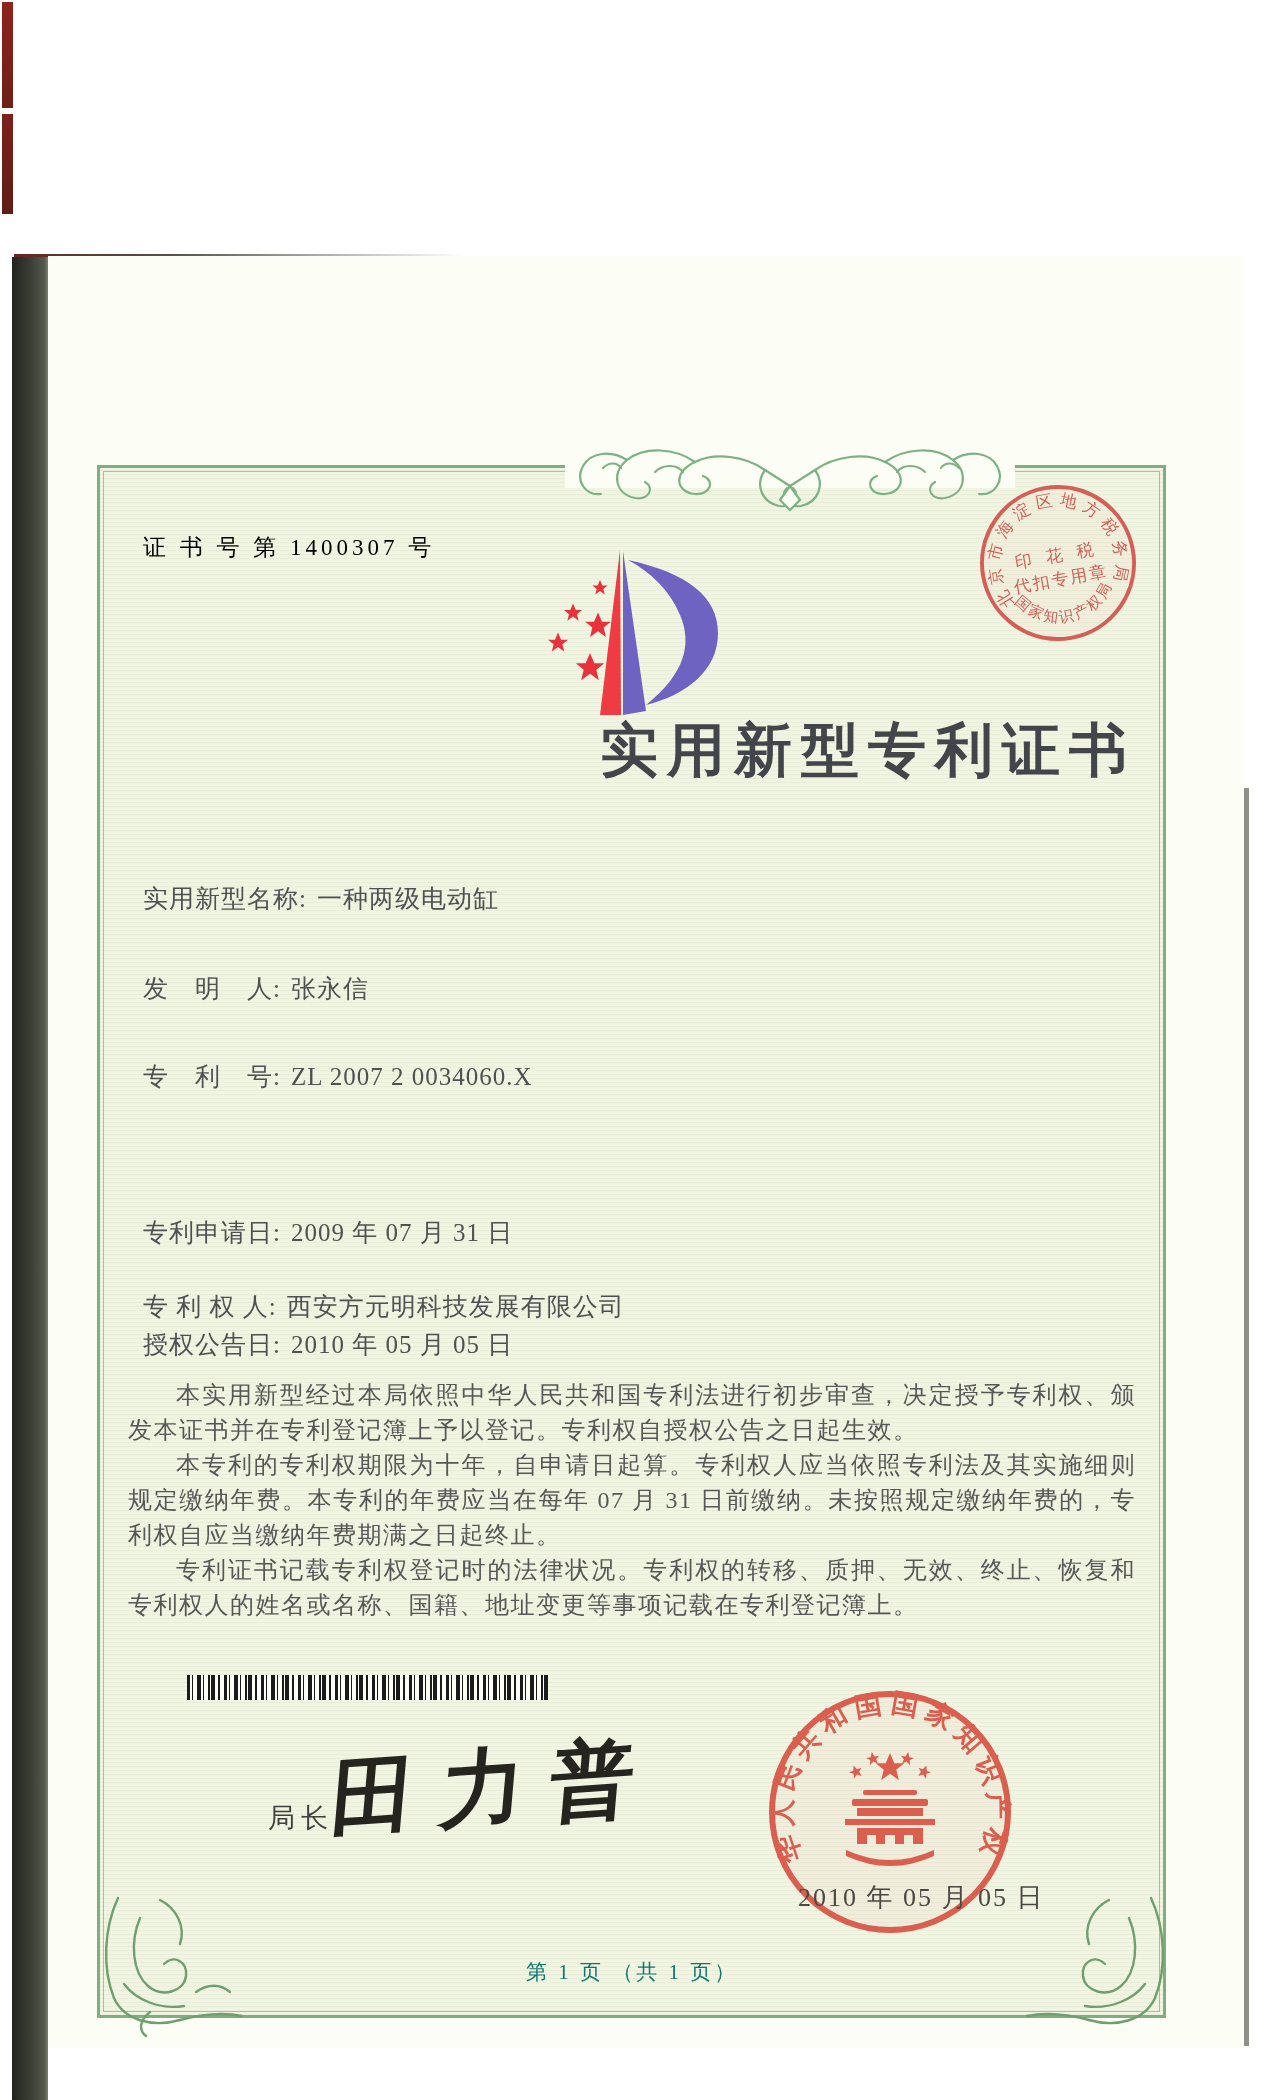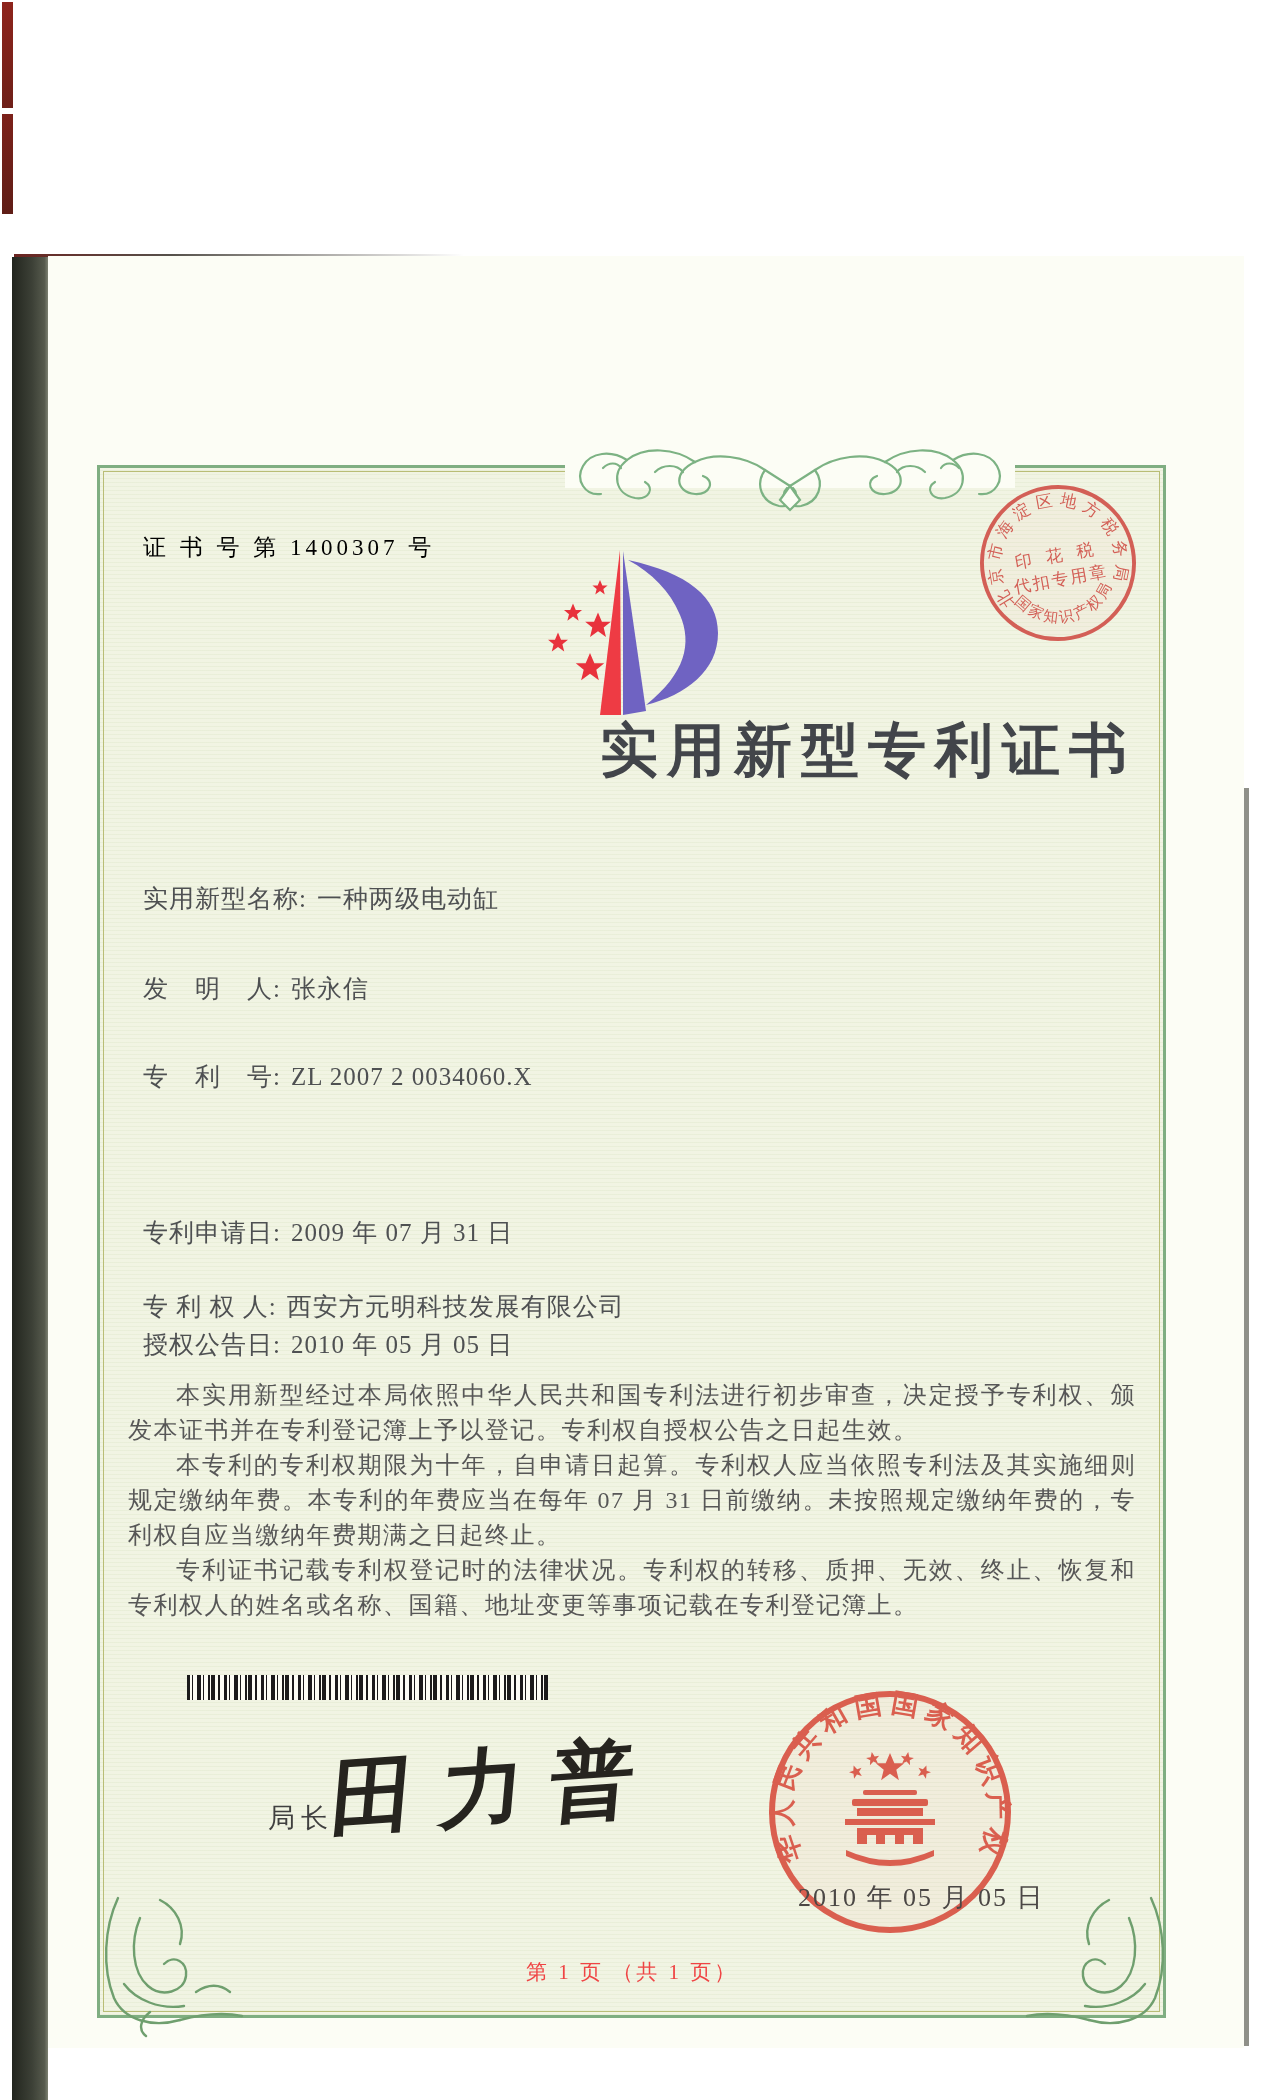--- a/index.html
+++ b/index.html
@@ -51,21 +51,21 @@
       #1b1b1b 31px 33px,#fcfdf5 33px 37px);}
 
   .sig-label{left:268px;top:1800px;font-size:27px;color:#404040;letter-spacing:6px;}
   .sig-name{left:336px;top:1742px;font-size:84px;font-weight:bold;color:#26241f;
     letter-spacing:26px;transform:rotate(-4deg) skewX(-9deg);transform-origin:left top;
     font-family:"DejaVu Serif","Liberation Serif",serif;}
 
   .seal-date{left:798px;top:1880px;font-size:26px;color:#4b4745;letter-spacing:2px;
     z-index:6;white-space:nowrap;}
   .page-footer{left:128px;top:1958px;width:1008px;text-align:center;font-size:21px;
-    letter-spacing:3px;color:#ef4444;}
+    letter-spacing:3px;color:#0f766e;}
 
   svg{display:block;}
   .tax-stamp{left:958px;top:463px;z-index:5;}
   .registry-seal{left:760px;top:1682px;z-index:5;}
   .cnipa-logo{left:520px;top:535px;}
   .top-ornament{left:555px;top:428px;}
   .flourish-l{left:100px;top:1888px;}
   .flourish-r{left:1024px;top:1888px;transform:scaleX(-1);}
 </style>
 </head>

